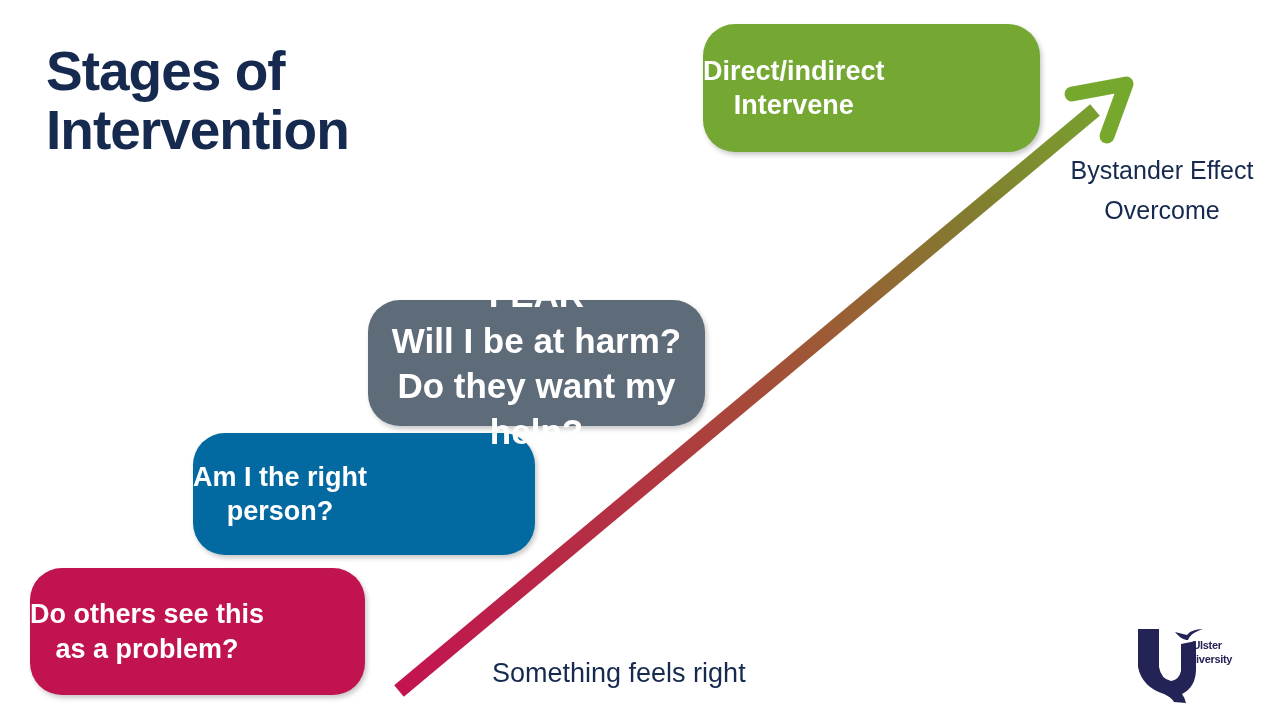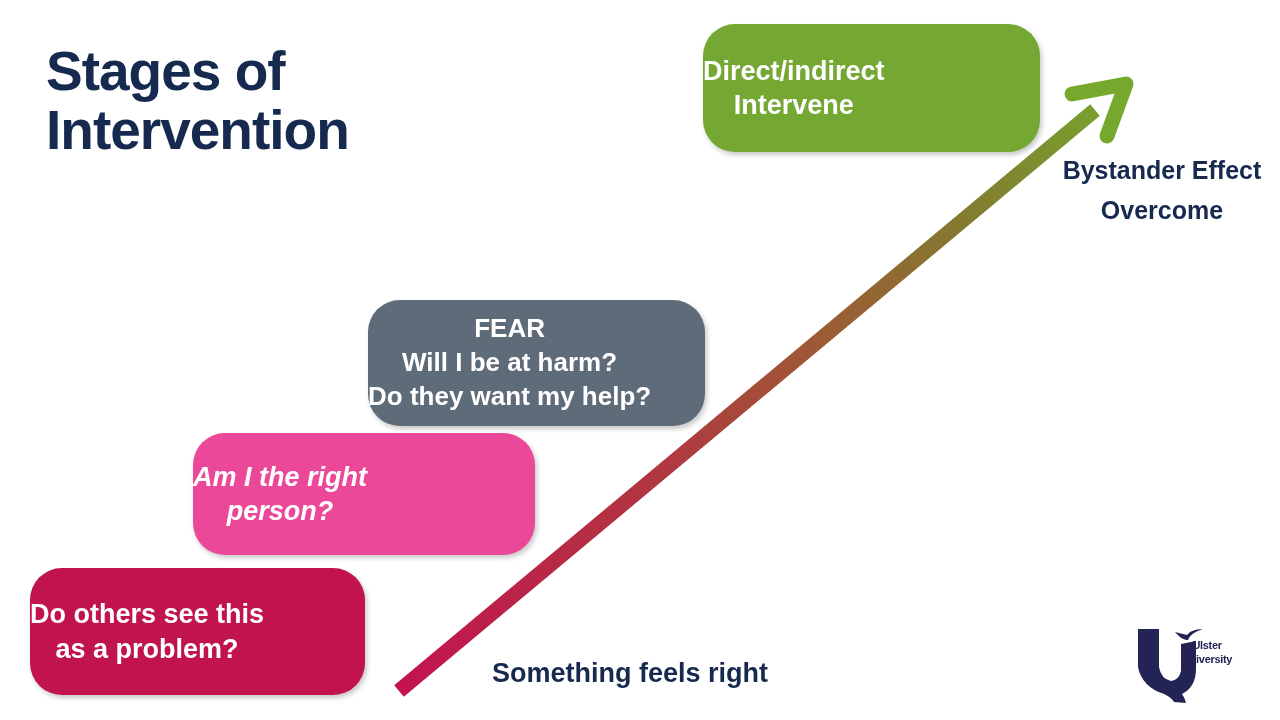--- a/index.html
+++ b/index.html
@@ -39,27 +39,27 @@
     color: #FFFFFF;
     font-weight: bold;
     font-size: 27px;
     line-height: 1.26;
     text-align: center;
     white-space: pre-line;
   }
   .stage-problem   { left: 30px;  top: 568px; width: 335px; height: 127px; }
   .stage-person    { left: 193px; top: 433px; width: 342px; height: 122px; }
   .stage-fear      { left: 368px; top: 300px; width: 337px; height: 126px; }
-  .stage-fear .stage-label { font-size: 26px; line-height: 1.3; }
+  .stage-fear .stage-label { font-size: 35px; line-height: 1.3; }
   .stage-responsibility { left: 535px; top: 166px; width: 340px; height: 118px; }
   .stage-intervene { left: 703px; top: 24px;  width: 337px; height: 128px; }
 
   .annotation {
     position: absolute;
-    font-weight: bold;
+    font-weight: normal;
     font-size: 27px;
     color: #16294F;
     white-space: pre-line;
   }
   .annotation-start  { left: 492px; top: 658px; }
   .annotation-middle { left: 774px; top: 401px; }
   .annotation-end {
     left: 1052px; top: 150px;
     width: 220px;
     font-size: 25px;
@@ -112,21 +112,21 @@
   </svg>
 
   <div class="title">Stages of
 Intervention</div>
 
   <div class="stage-box stage-problem" style="background-color: rgb(192, 19, 80);">
     <span class="stage-label">Do others see this
 as a problem?</span>
   </div>
 
-  <div class="stage-box stage-person" style="background-color: #ec4899; font-style: italic;">
+  <div class="stage-box stage-person" style="background-color: #0369a1;">
     <span class="stage-label">Am I the right
 person?</span>
   </div>
 
   <div class="stage-box stage-fear" style="background-color: rgb(94, 107, 120);">
     <span class="stage-label">FEAR
 Will I be at harm?
 Do they want my help?</span>
   </div>
 

